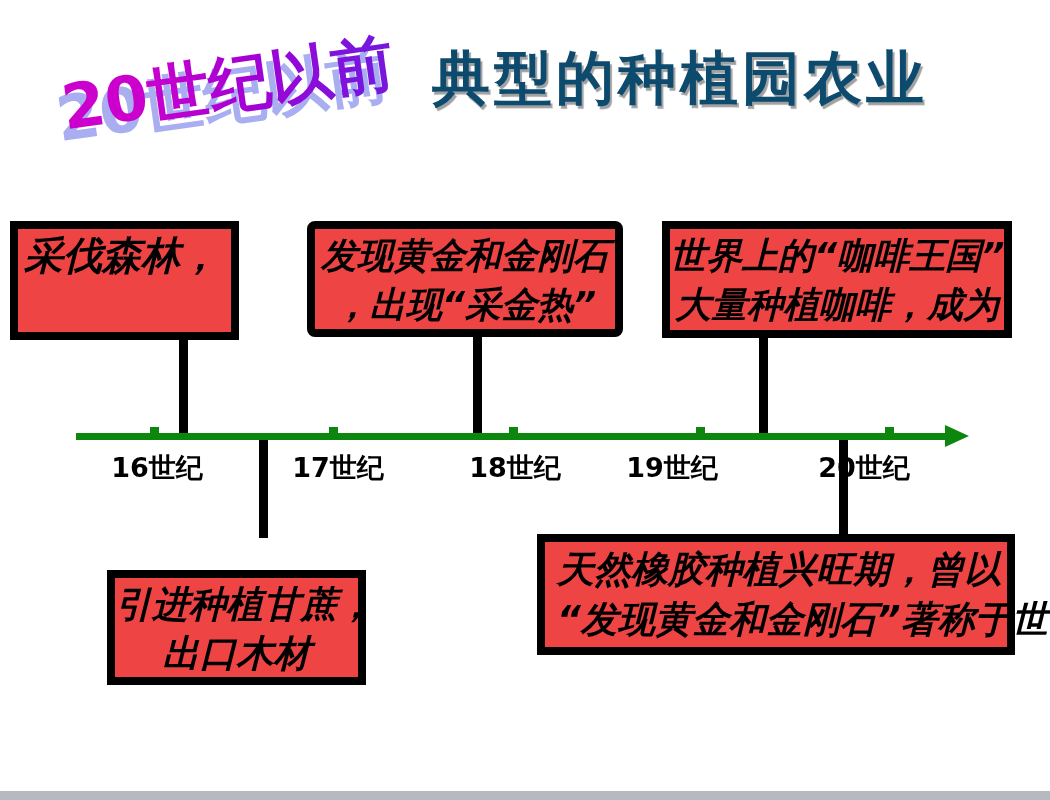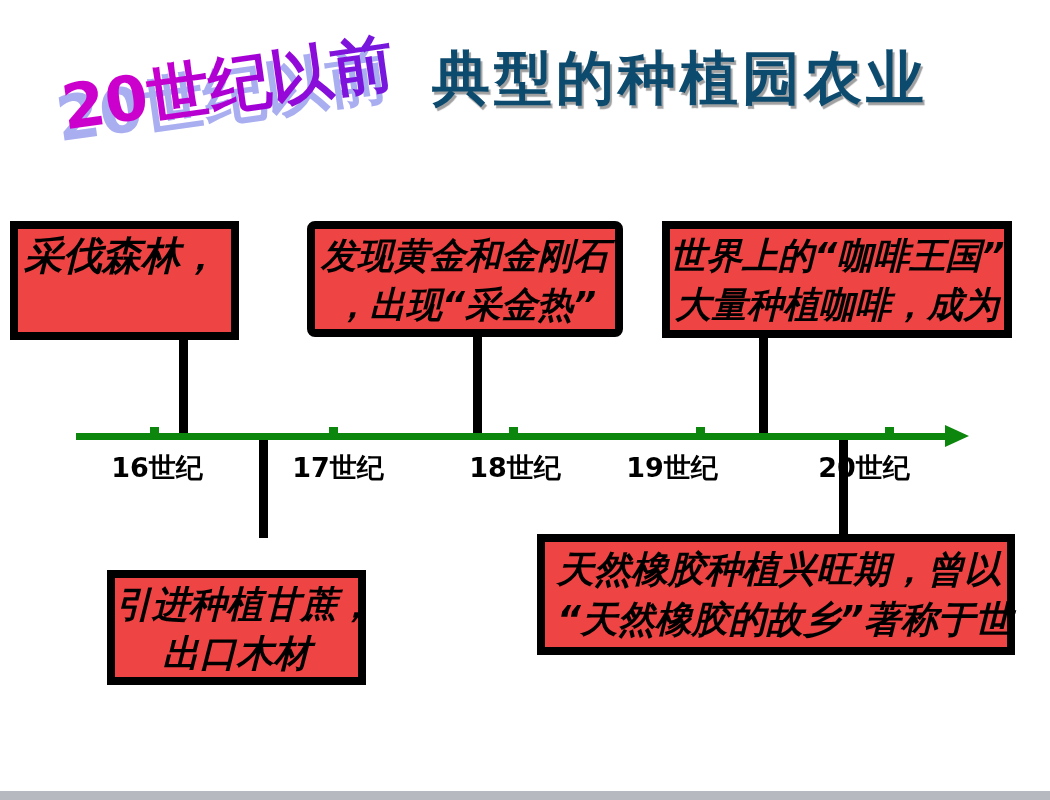--- a/index.html
+++ b/index.html
@@ -183,18 +183,18 @@
   <div class="century cent-18">18世纪</div>
   <div class="century cent-19">19世纪</div>
   <div class="century cent-20">20世纪</div>
 
   <div class="ebox box-sugar">
     <span>引进种植甘蔗，</span>
     <span>出口木材</span>
   </div>
   <div class="ebox box-rubber">
     <span>天然橡胶种植兴旺期，曾以</span>
-    <span>“天然橡胶的故乡”著称于世</span>
+    <span>“发现黄金和金刚石”著称于世</span>
   </div>
 
   <div class="bottom-bar"></div>
 
 </div>
 
 </body></html>

